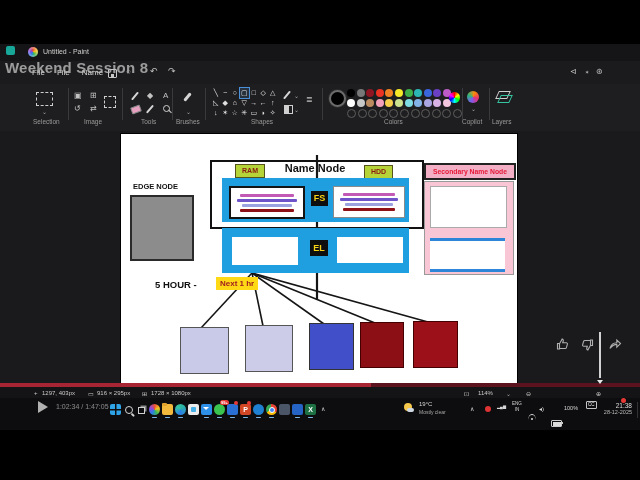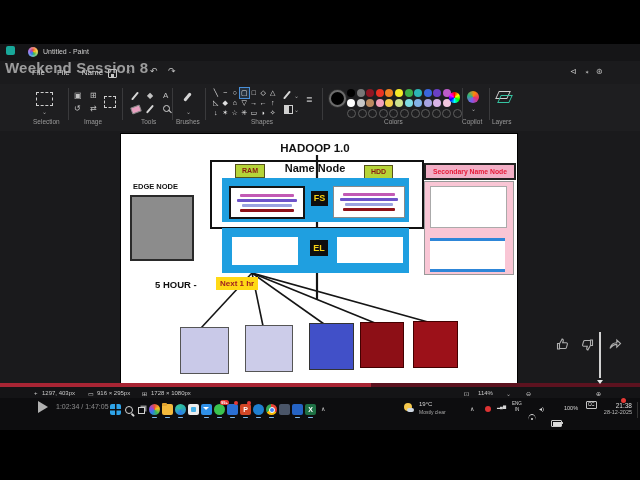--- a/index.html
+++ b/index.html
@@ -245,21 +245,20 @@
       <line x1="212" y1="49" x2="283" y2="49" stroke="#3b82d6" stroke-width="2"></line>
       <g stroke="#151515" stroke-width="1.6">
         <line x1="131" y1="139" x2="80" y2="194"></line>
         <line x1="131" y1="139" x2="142" y2="192"></line>
         <line x1="131" y1="139" x2="203" y2="190"></line>
         <line x1="131" y1="139" x2="254" y2="189"></line>
         <line x1="131" y1="139" x2="307" y2="188"></line>
       </g>
     </svg>
 
-    <div class="a" style="left:89px;top:8px;width:210px;text-align:center;font-weight:bold;font-size:11.5px;">HADOOP 1.0</div>
 
     <div class="a" style="left:12px;top:48px;font-weight:bold;font-size:7.5px;">EDGE NODE</div>
     <div class="a" style="left:9px;top:61px;width:60px;height:62px;background:#8c8c8c;border:2px solid #2a2a2a;"></div>
 
     <div class="a" style="left:89px;top:26px;width:210px;height:65px;border:2px solid #111;"></div>
     <div class="a" style="left:89px;top:28px;width:210px;text-align:center;font-weight:bold;font-size:11px;">Name Node</div>
     <div class="a chip" style="left:114px;top:30px;width:28px;height:12px;">RAM</div>
     <div class="a chip" style="left:243px;top:31px;width:27px;height:12px;">HDD</div>
 
     <div class="a blue-box" style="left:101px;top:44px;width:187px;height:44px;"></div>

